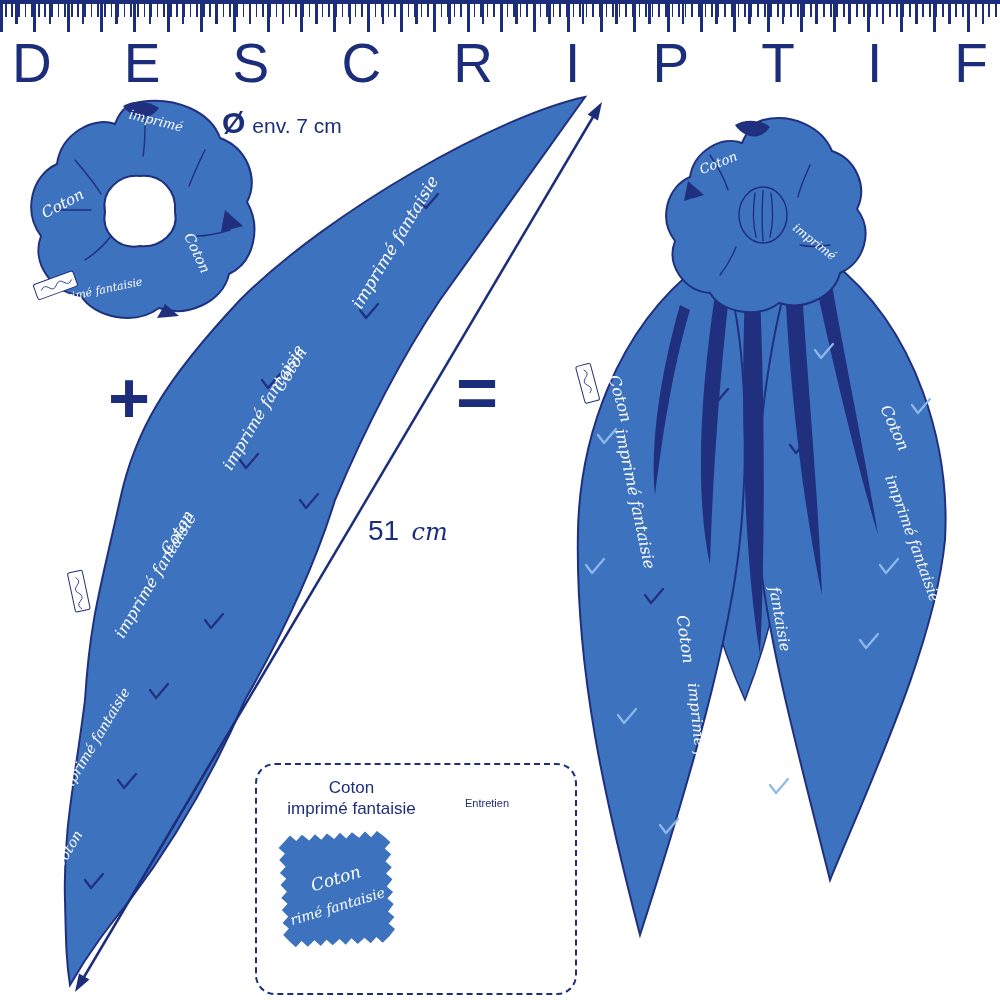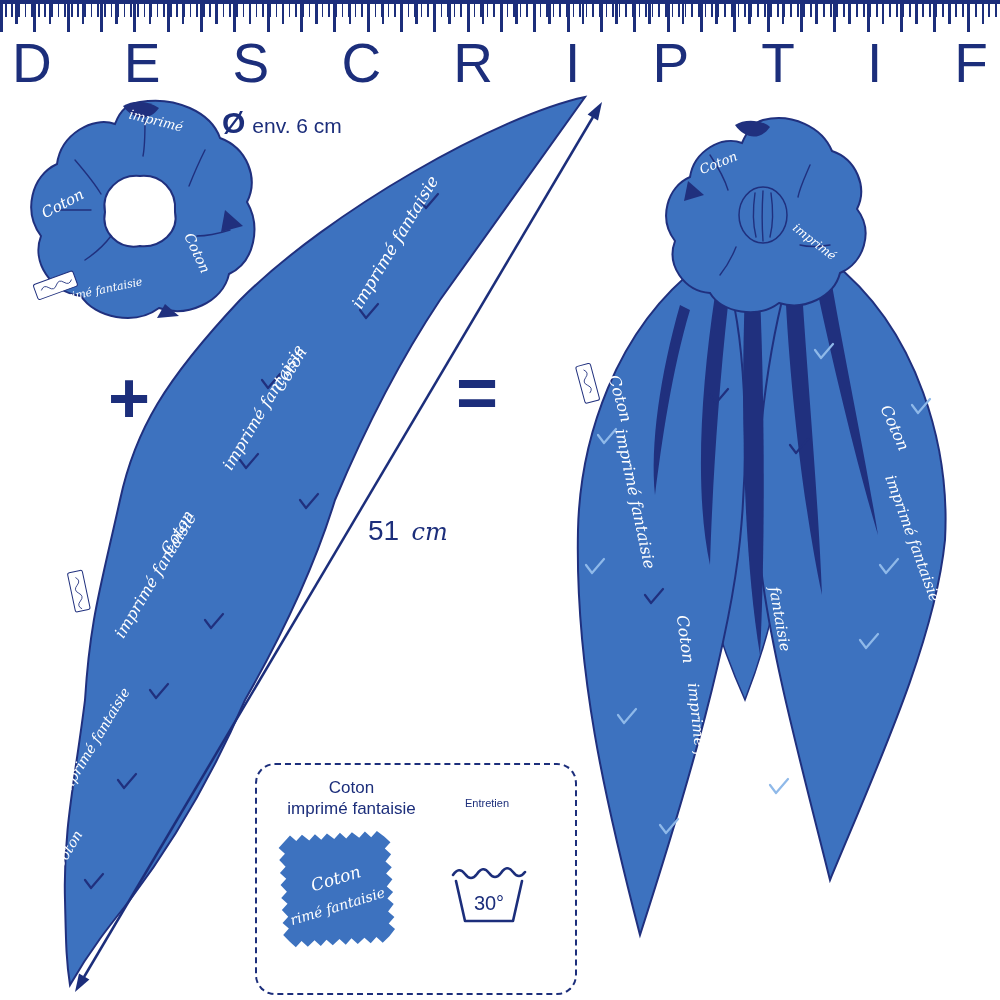--- a/index.html
+++ b/index.html
@@ -78,21 +78,21 @@
     <span>R</span>
     <span>I</span>
     <span>P</span>
     <span>T</span>
     <span>I</span>
     <span>F</span>
   </div>
 
   <div class="dia-label">
     <span class="sym">Ø</span>
-    <span class="txt">env. 6 cm</span>
+    <span class="txt">env. 7 cm</span>
   </div>
 
   <svg style="position:absolute;left:15px;top:90px;" width="250" height="245" viewBox="0 0 250 245">
     <path class="fabric" d="M125 12 C160 6 196 22 205 48 C232 58 244 88 232 112 C246 136 240 172 214 184
          C208 212 172 228 144 218 C120 236 80 228 66 206 C36 202 16 172 26 146
          C8 122 16 86 42 74 C46 44 78 26 100 34 C106 18 114 14 125 12 Z"></path>
     <path class="hole" d="M125 86 C146 84 162 100 160 122 C164 142 146 158 125 156
          C103 160 86 142 90 122 C86 101 104 84 125 86 Z"></path>
     <g>
       <path class="patch" d="M108 16 C118 30 134 32 144 18 C132 10 118 10 108 16 Z"></path>
@@ -242,22 +242,15 @@
       <svg width="122" height="122" viewBox="0 0 122 122">
         <polygon fill="#3d72bf" points="10,10 16,4 22,10 28,4 35,10 41,4 47,10 53,4 60,10 66,4 72,10 78,4 85,10 91,4 97,10 103,4 110,10
                   116,16 110,22 116,28 110,35 116,41 110,47 116,53 110,60 116,66 110,72 116,78 110,85 116,91 110,97 116,103 110,110
                   103,116 97,110 91,116 85,110 78,116 72,110 66,116 60,110 53,116 47,110 41,116 35,110 28,116 22,110 16,116 10,110
                   4,103 10,97 4,91 10,85 4,78 10,72 4,66 10,60 4,53 10,47 4,41 10,35 4,28 10,22 4,16"></polygon>
         <text class="swatch-script" font-size="17" text-anchor="middle" x="61" y="55" transform="rotate(-14 61 55)">Coton</text>
         <text class="swatch-script" font-size="14" text-anchor="middle" x="61" y="82" transform="rotate(-14 61 82)">rimé fantaisie</text>
       </svg>
     </div>
 
-    <div class="tub-wrap">
-      <svg width="88" height="76" viewBox="0 0 88 76">
-        <path class="tub-line" d="M6 18 q6 -9 12 -1 q6 8 12 0 q6 -9 12 -1 q6 8 12 0 q6 -9 12 -1 q6 8 12 0"></path>
-        <path class="tub-line" d="M9 24 L18 64 L66 64 L75 24"></path>
-        <text class="tub-temp" x="42" y="53" text-anchor="middle">30°</text>
-      </svg>
-    </div>
   </div>
 
 </div>
 
 </body></html>

